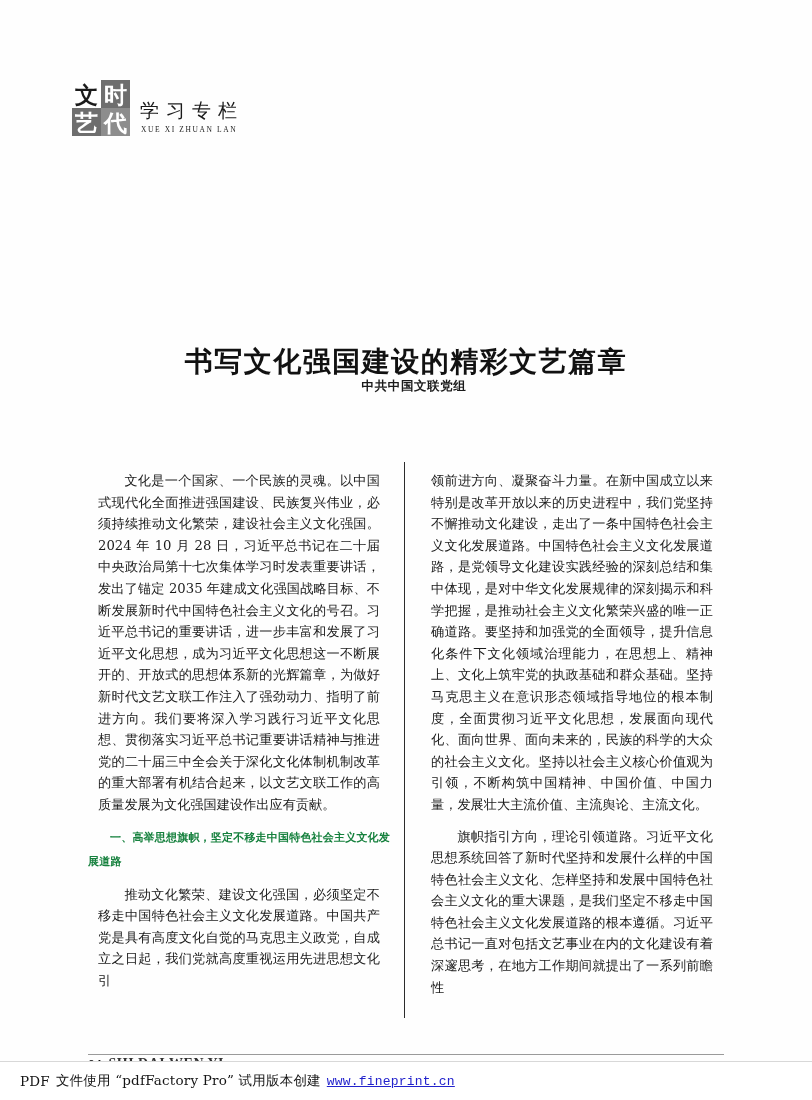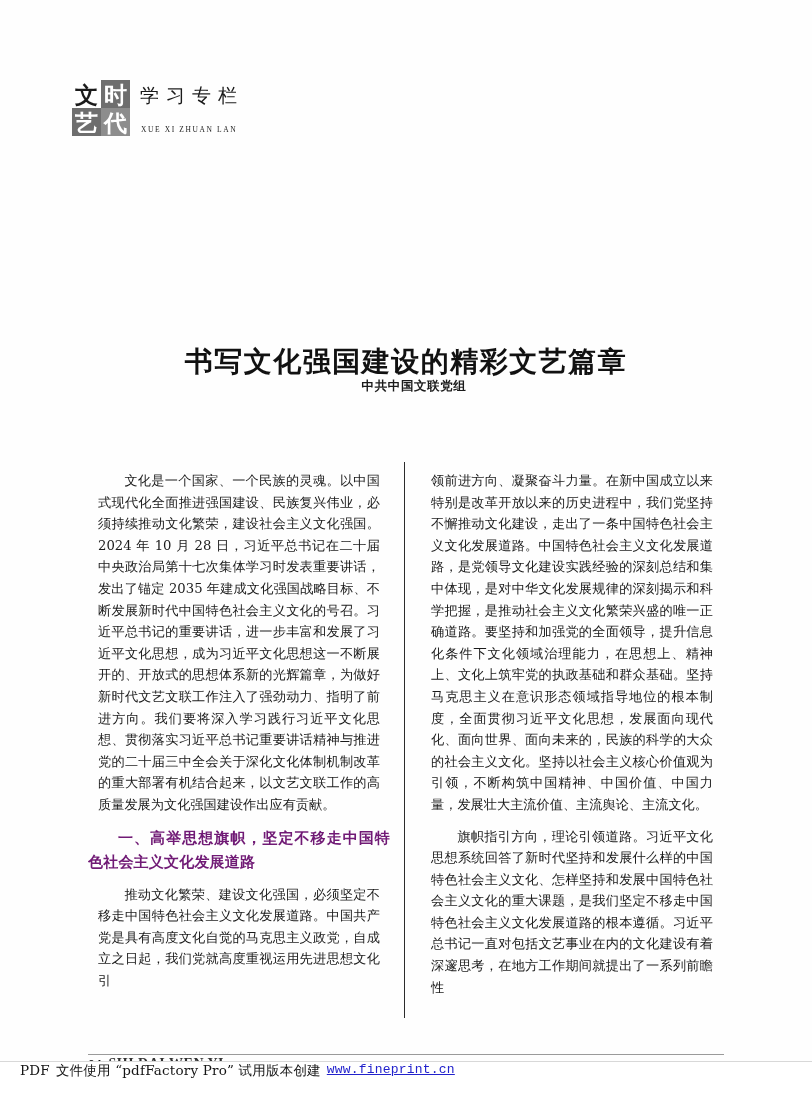--- a/index.html
+++ b/index.html
@@ -63,21 +63,21 @@
     font-size: 19px;
     letter-spacing: 7px;
     color: #1a1a1a;
     line-height: 1.15;
   }
   .column-head-py {
     font-family: "Liberation Serif", "DejaVu Serif", serif;
     font-size: 7.5px;
     letter-spacing: 1.6px;
     color: #222222;
-    margin-top: 18px;
+    margin-top: 3px;
     padding-left: 1px;
   }
 
   
   .article-title {
     position: absolute;
     left: 0;
     right: 0;
     top: 324px;
     text-align: center;
@@ -133,25 +133,25 @@
   .col p {
     margin: 10px;
     text-indent: 2em;
   }
   .col p.noindent { text-indent: 0; }
 
   .section-heading {
     margin: 2px 0 0 0;
     font-family: "DejaVu Sans", "Liberation Sans", sans-serif;
     font-weight: 700;
-    font-size: 15px;
+    font-size: 11px;
     line-height: 24px;
     text-indent: 2em;
     letter-spacing: 0.2px;
-    color: #701a75;
+    color: #15803d;
     text-align: justify;
   }
 
   
   .footer {
     position: absolute;
     left: 88px;
     top: 1036px;
     display: flex;
     align-items: baseline;
@@ -183,21 +183,21 @@
   
   .watermark {
     position: absolute;
     left: 0;
     right: 0;
     bottom: 0;
     height: 38px;
     background: #ffffff;
     border-top: 1px solid #d8d8d8;
     display: flex;
-    align-items: flex-start;
+    align-items: center;
     padding-left: 20px;
     font-family: "DejaVu Serif", "Liberation Serif", serif;
     font-size: 13.5px;
     color: #151515;
     gap: 6px;
     letter-spacing: 0.2px;
   }
   .watermark .wm-url {
     color: #2222cc;
     text-decoration: underline;

